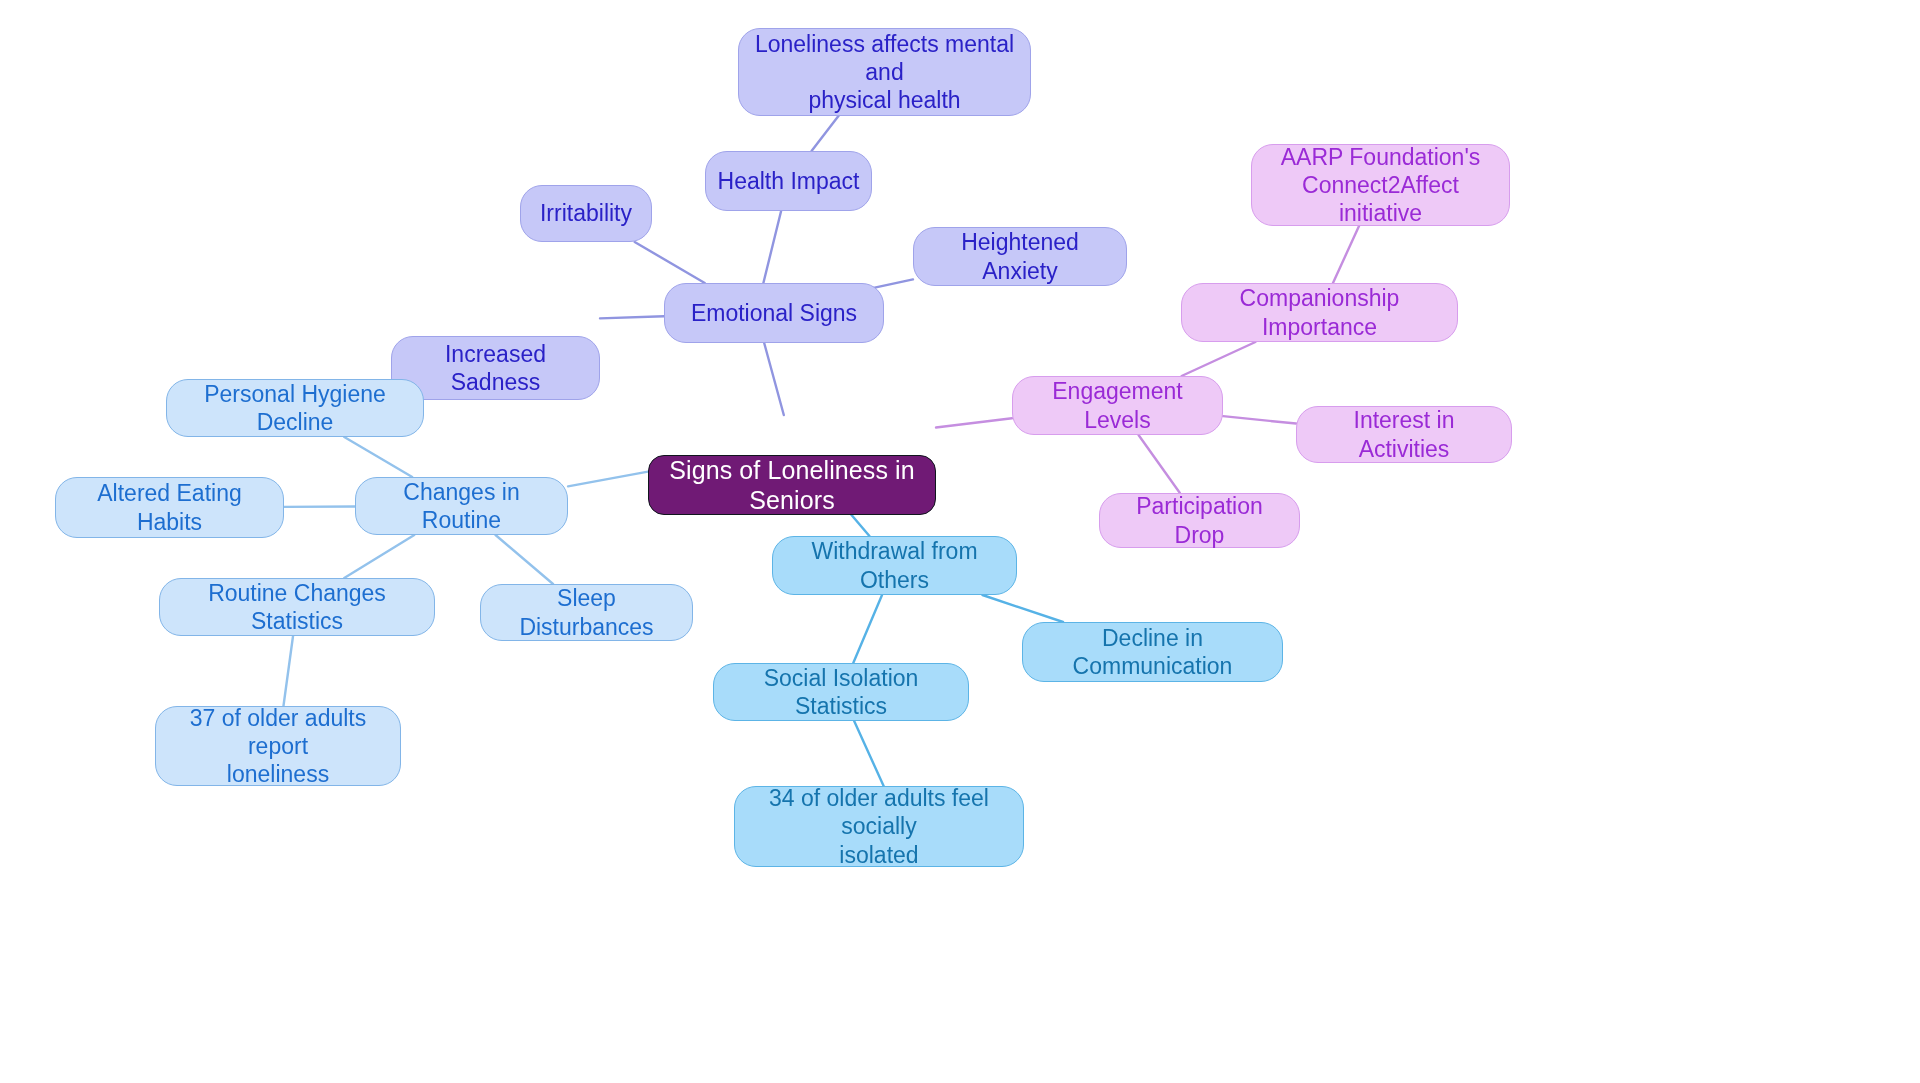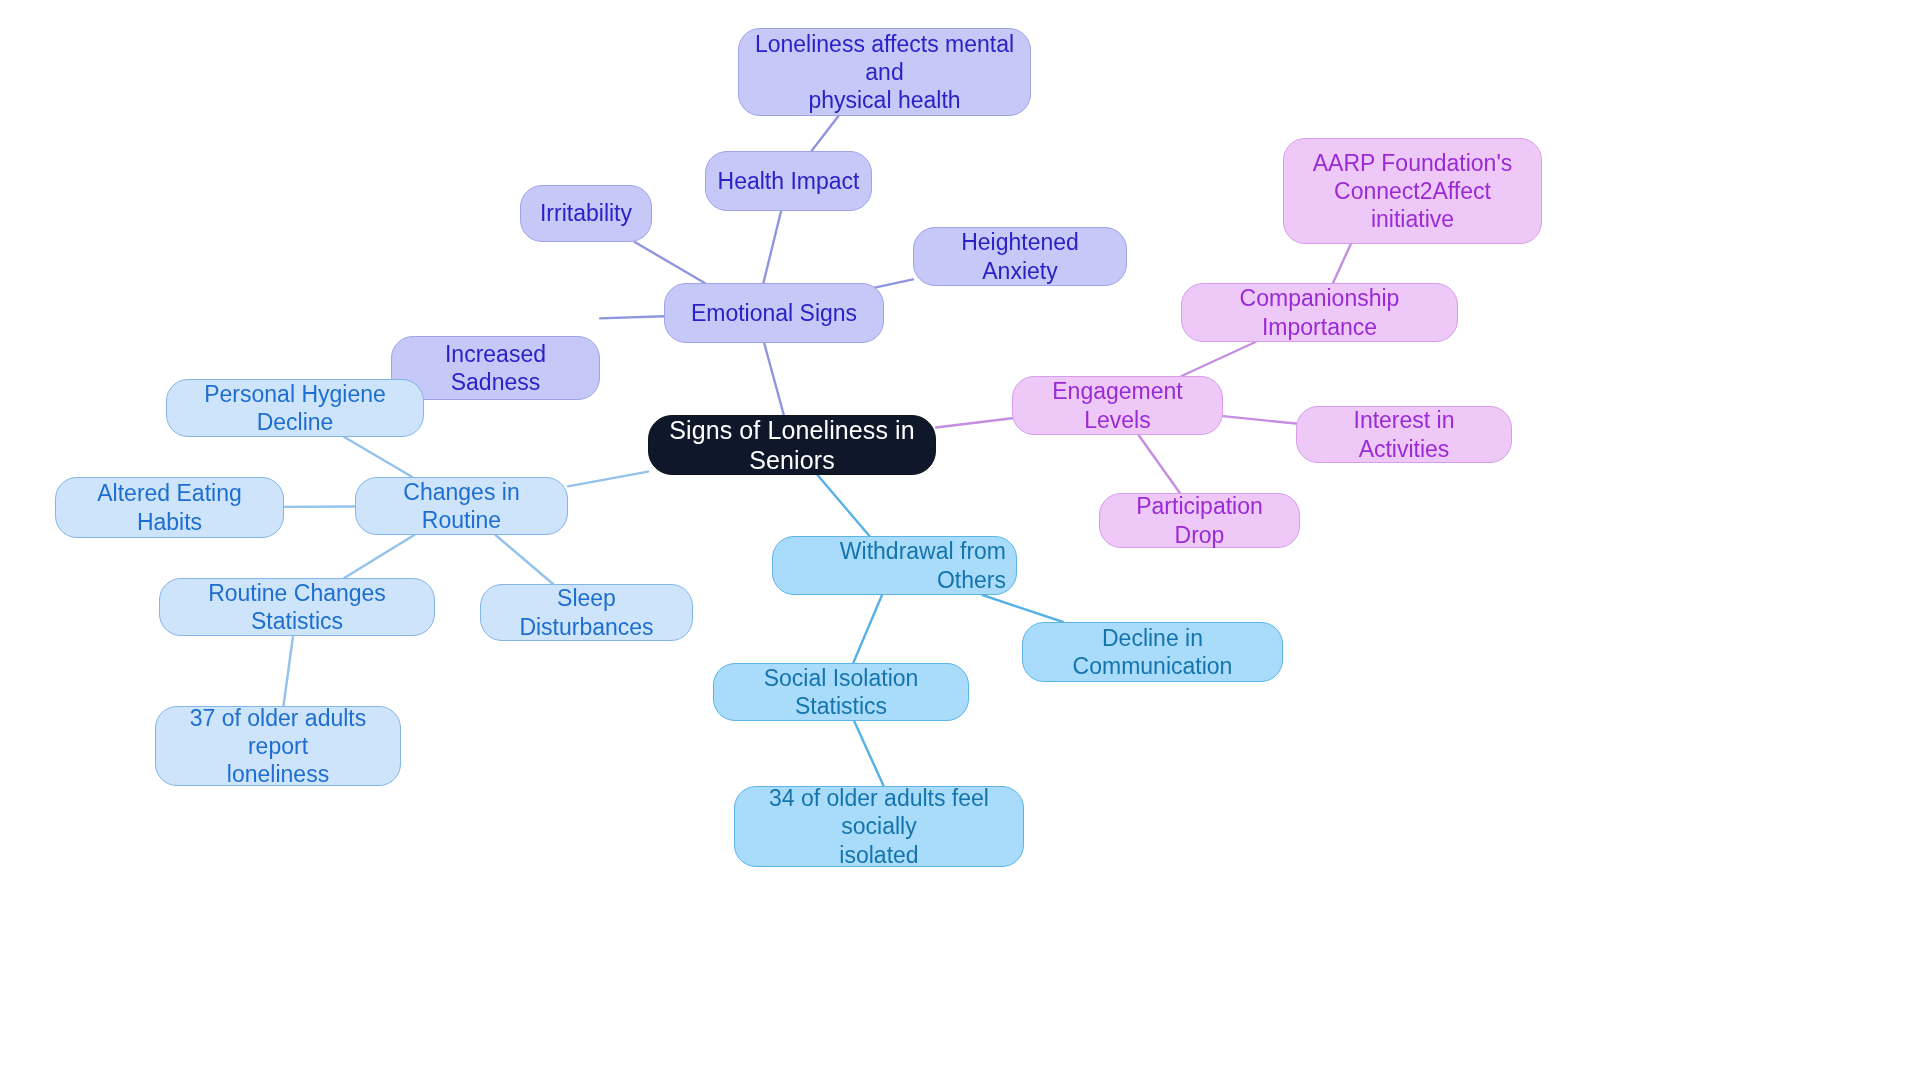--- a/index.html
+++ b/index.html
@@ -35,26 +35,27 @@
     align-items: center;
     justify-content: center;
     text-align: center;
     border-style: solid;
     border-width: 1.5px;
     line-height: 1.22;
     padding: 4px 10px;
     white-space: pre-line;
   }
   .node-root {
-    background: #0f172a;
+    background: #701a75;
     border-color: #10151d;
     color: #ffffff;
-    border-radius: 24px;
+    border-radius: 16px;
     font-size: 25px;
     letter-spacing: 0.1px;
+    margin-top: 40px;
   }
   .node-purple {
     background: #c6c8f8;
     border-color: #9fa3ea;
     color: #2a21c7;
     border-radius: 22px;
     font-size: 23px;
   }
   .node-pink {
     background: #eec9f7;
@@ -109,30 +110,30 @@
       <div class="node node-root" style="left: 648px; top: 415px; width: 288px; height: 60px;">Signs of Loneliness in Seniors</div>
       <div class="node node-purple" style="left: 664px; top: 283px; width: 220px; height: 60px;">Emotional Signs</div>
       <div class="node node-purple" style="left: 705px; top: 151px; width: 167px; height: 60px;">Health Impact</div>
       <div class="node node-purple" style="left: 738px; top: 12px; width: 293px; height: 88px; margin-top: 16px;">Loneliness affects mental and
 physical health</div>
       <div class="node node-purple" style="left: 520px; top: 185px; width: 132px; height: 57px;">Irritability</div>
       <div class="node node-purple" style="left: 391px; top: 292px; width: 209px; height: 64px; margin-top: 44px;">Increased Sadness</div>
       <div class="node node-purple" style="left: 913px; top: 227px; width: 214px; height: 59px;">Heightened Anxiety</div>
       <div class="node node-pink" style="left: 1012px; top: 376px; width: 211px; height: 59px;">Engagement Levels</div>
       <div class="node node-pink" style="left: 1181px; top: 283px; width: 277px; height: 59px;">Companionship Importance</div>
-      <div class="node node-pink" style="left: 1251px; top: 138px; width: 259px; height: 106px; margin-left: 32px;">AARP Foundation's
+      <div class="node node-pink" style="left: 1251px; top: 144px; width: 259px; height: 82px;">AARP Foundation's
 Connect2Affect initiative</div>
       <div class="node node-pink" style="left: 1296px; top: 406px; width: 216px; height: 57px;">Interest in Activities</div>
       <div class="node node-pink" style="left: 1099px; top: 493px; width: 201px; height: 55px;">Participation Drop</div>
       <div class="node node-lightblue" style="left: 355px; top: 477px; width: 213px; height: 58px; border-radius: 22px;">Changes in Routine</div>
       <div class="node node-lightblue" style="left: 166px; top: 379px; width: 258px; height: 58px;">Personal Hygiene Decline</div>
       <div class="node node-lightblue" style="left: 55px; top: 477px; width: 229px; height: 61px;">Altered Eating Habits</div>
       <div class="node node-lightblue" style="left: 159px; top: 578px; width: 276px; height: 58px;">Routine Changes Statistics</div>
       <div class="node node-lightblue" style="left: 480px; top: 584px; width: 213px; height: 57px;">Sleep Disturbances</div>
       <div class="node node-lightblue" style="left: 155px; top: 706px; width: 246px; height: 80px;">37 of older adults report
 loneliness</div>
-      <div class="node node-blue" style="left: 772px; top: 536px; width: 245px; height: 59px; text-align: right;">Withdrawal from Others</div>
+      <div class="node node-blue" style="left: 772px; top: 536px; width: 245px; height: 59px;">Withdrawal from Others</div>
       <div class="node node-blue" style="left: 1022px; top: 622px; width: 261px; height: 60px;">Decline in Communication</div>
       <div class="node node-blue" style="left: 713px; top: 663px; width: 256px; height: 58px;">Social Isolation Statistics</div>
       <div class="node node-blue" style="left: 734px; top: 786px; width: 290px; height: 81px;">34 of older adults feel socially
 isolated</div>
     </div>
 </div>
 
 </body></html>

